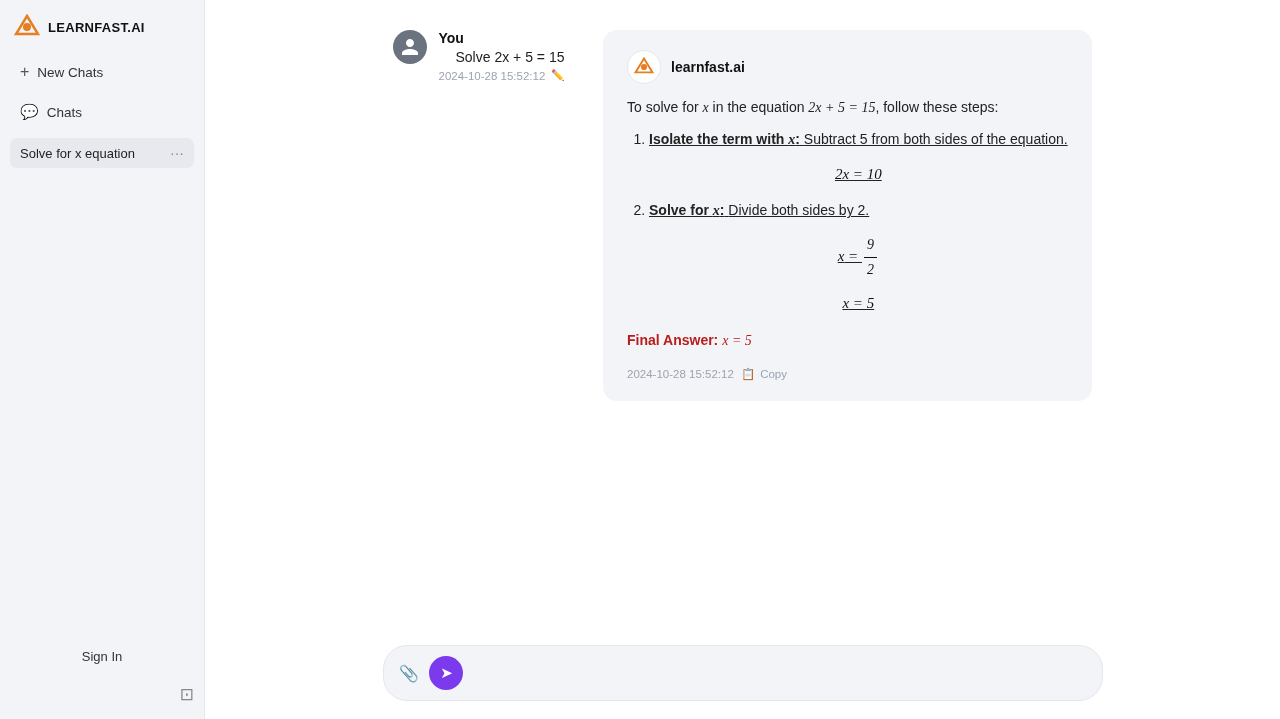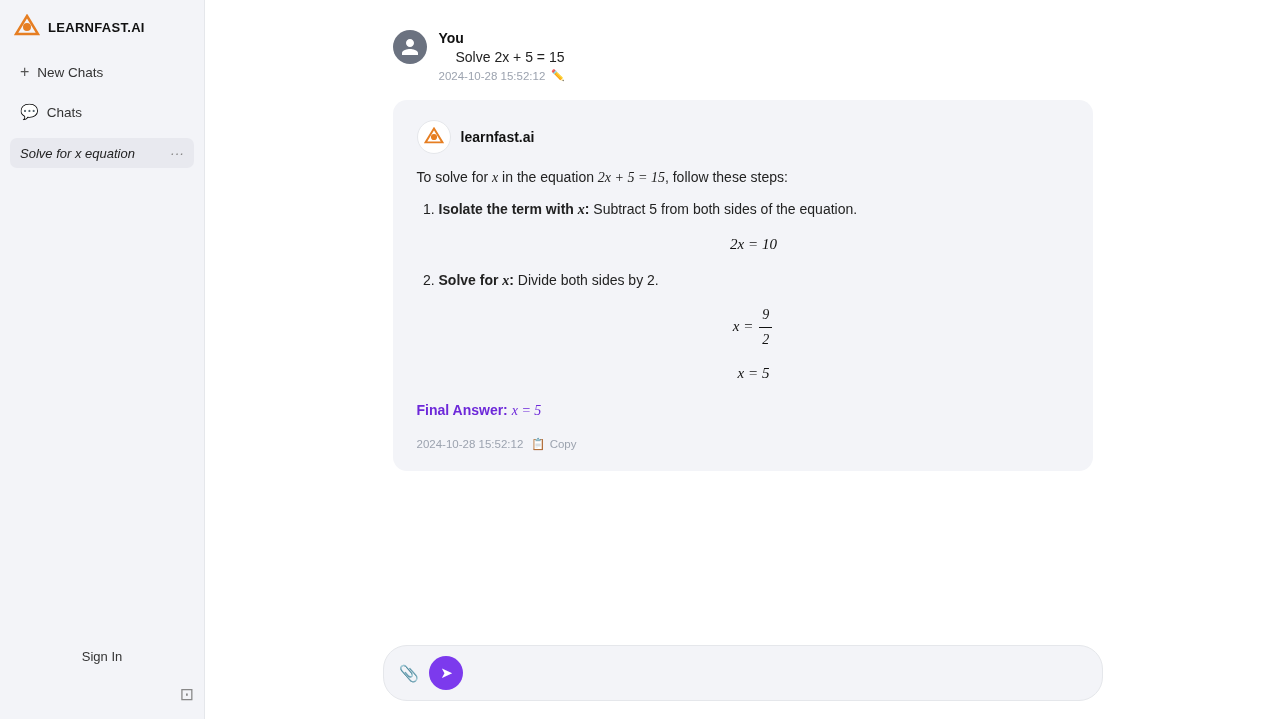--- a/index.html
+++ b/index.html
@@ -78,21 +78,20 @@
 
     .chat-item {
       display: flex;
       align-items: center;
       justify-content: space-between;
       padding: 7px 10px;
       border-radius: 7px;
       background: #e8e9ef;
       cursor: pointer;
       margin-bottom: 4px;
-      font-style: italic;
     }
 
     .chat-item-label {
       font-size: 13px;
       color: #222;
       white-space: nowrap;
       overflow: hidden;
       text-overflow: ellipsis;
       flex: 1;
     }
@@ -139,21 +138,21 @@
       padding: 30px 0 20px;
       display: flex;
       flex-direction: column;
       align-items: center;
     }
 
     #messages-container {
       width: 100%;
       max-width: 720px;
       display: flex;
-      flex-direction: column;
+      flex-direction: row;
       gap: 18px;
     }
 
     
     .user-message {
       display: flex;
       align-items: flex-start;
       gap: 12px;
       padding: 0 10px;
     }
@@ -259,21 +258,21 @@
 
     .step-title {
       font-size: 14px;
       color: #222;
       margin-bottom: 6px;
     }
 
     .final-answer {
       margin-top: 0;
       font-size: 14px;
-      color: #6d28d9;
+      color: #b91c1c;
     }
 
     .fraction {
       display: inline-flex;
       flex-direction: column;
       align-items: center;
       vertical-align: middle;
       font-family: 'Times New Roman', Georgia, serif;
       font-style: italic;
       font-size: 14px;
@@ -351,21 +350,21 @@
       flex-shrink: 0;
     }
 
     .send-arrow {
       color: #fff;
       font-size: 15px;
       transform: rotate(0deg);
     }
 
     ol { padding-left: 22px; }
-    ol li { margin-bottom: 12px; }
+    ol li { margin-bottom: 12px; text-decoration: underline; }
 
     .intro-text { margin-bottom: 14px; }
   </style>
 </head>
 <body>
 
 <div id="sidebar">
   <div id="logo-area">
     <svg class="logo-icon" viewBox="0 0 26 26" fill="none">
       <polygon points="13,2 24,20 2,20" fill="none" stroke="#e67e22" stroke-width="2.5"></polygon>

